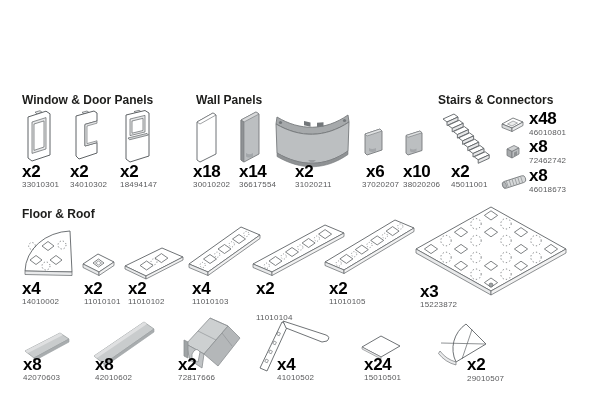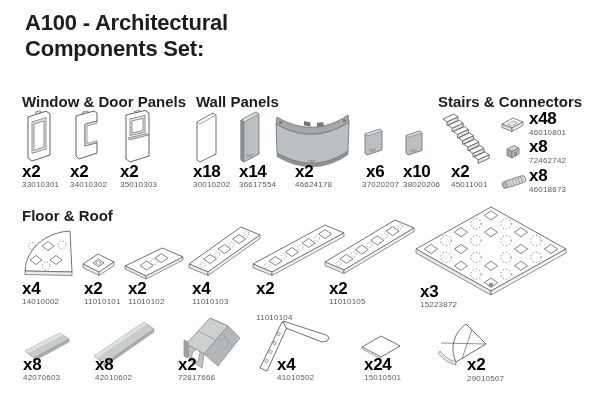--- a/index.html
+++ b/index.html
@@ -1,33 +1,29 @@
 <!DOCTYPE html>
 <html><head>
 <meta charset="utf-8">
 <style>
   html,body{margin:0;padding:0;background:#fff;}
   body{width:600px;height:401px;font-family:"Liberation Sans",sans-serif;-webkit-font-smoothing:antialiased;}
   .page{position:relative;width:600px;height:401px;background:#ffffff;overflow:hidden;}
   .title{position:absolute;left:25px;top:10px;font-size:22px;line-height:26px;font-weight:700;color:#1d1d1b;letter-spacing:-0.2px;}
-  .sec-title{position:absolute;font-size:15px;font-weight:700;color:#1d1d1b;white-space:nowrap;}
+  .sec-title{position:absolute;font-size:12px;font-weight:700;color:#1d1d1b;white-space:nowrap;}
   .item{position:absolute;}
   .item svg{display:block;position:absolute;left:0;top:0;overflow:visible;}
   .qty{position:absolute;left:0;font-size:17px;font-weight:700;color:#000000;letter-spacing:-0.3px;white-space:nowrap;line-height:1;}
   .part{position:absolute;left:0;font-size:8px;color:#595a5c;letter-spacing:.2px;white-space:nowrap;line-height:1;}
 </style>
 </head>
 <body>
 
 <div class="page">
 
-  <div class="title">
-    <div>A100 - Architectural</div>
-    <div>Components Set:</div>
-  </div>
 
   <div class="sec-title" style="left:22px;top:93px">Window &amp; Door Panels</div>
   <div class="sec-title" style="left:196px;top:93px">Wall Panels</div>
   <div class="sec-title" style="left:438px;top:93px">Stairs &amp; Connectors</div>
   <div class="sec-title" style="left:22px;top:207px">Floor &amp; Roof</div>
 
   <div class="item" style="left:22px;top:108px">
     <svg width="34" height="56" viewBox="0 0 34 56">
       <g stroke="#5f6366" stroke-width="1" stroke-linejoin="round">
         <path d="M13 4.2 l5 -1.5 2.2 1.6 -5 1.7 Z" fill="#e7e8e9" stroke-width=".7"></path>
@@ -56,21 +52,21 @@
     <svg width="34" height="57" viewBox="0 0 34 57">
       <g stroke="#5f6366" stroke-width="1" stroke-linejoin="round">
         <path d="M14 3.6 l5 -1.3 2.2 1.4 -5 1.5 Z" fill="#e7e8e9" stroke-width=".7"></path>
         <path d="M6 7 L25 2.5 L29 5 L29 48 L10 54 L6 51 Z" fill="#fff"></path>
         <path d="M10 11 L25 7.4 L25 24 L10 27.6 Z" fill="#e7e8e9" stroke-width=".7"></path>
         <path d="M12 13 L23 10.3 L23 22.5 L12 25.2 Z" fill="#fff" stroke-width=".7"></path>
         <path d="M8 30 L27 25.4 L28.5 27 L9.5 31.8 Z" fill="#d4d6d7" stroke-width=".7"></path>
       </g>
     </svg>
     <div class="qty" style="top:55px">x2</div>
-    <div class="part" style="top:73px">35010303</div>
+    <div class="part" style="top:73px">18494147</div>
   </div>
 
   <div class="item" style="left:193px;top:110px">
     <svg width="26" height="54" viewBox="0 0 26 54">
       <g stroke="#5f6366" stroke-width=".9" stroke-linejoin="round">
         <path d="M4 12 L20 3 L23 5 L23 44 L7 52 L4 50 Z" fill="#fff"></path>
         <path d="M4 12 L20 3 L23 5 L7 14 Z" fill="#fff" stroke-width=".6"></path>
       </g>
     </svg>
     <div class="qty" style="top:53px">x18</div>
@@ -97,21 +93,21 @@
         <path d="M2 15 C 26 29, 51 29, 75 13 L74 42 C 51 58, 27 58, 3 44 Z" fill="#bcbfc1"></path>
         <path d="M3 44 C 27 58, 51 58, 74 42 L74 45.5 C 51 61.5, 27 61.5, 3 47.5 Z" fill="#8f9294" stroke-width=".6"></path>
         <path d="M30 12 l6.5 1.6 0 4.2 -6.5 -1.6 Z" fill="#73777a" stroke="none"></path>
         <path d="M43 13.8 l6.5 -0.6 0 4.2 -6.5 0.6 Z" fill="#73777a" stroke="none"></path>
         <circle cx="6.5" cy="13.5" r="1.6" fill="#73777a" stroke="none"></circle>
         <circle cx="70.5" cy="11.5" r="1.6" fill="#73777a" stroke="none"></circle>
         <path d="M34 51 l8 0 -4 3.4 Z" fill="#9a9da0" stroke="none"></path>
       </g>
     </svg>
     <div class="qty" style="left:21px;top:54px">x2</div>
-    <div class="part" style="left:21px;top:72px">46624178</div>
+    <div class="part" style="left:21px;top:72px">31020211</div>
   </div>
 
   <div class="item" style="left:361px;top:126px">
     <svg width="25" height="31" viewBox="0 0 25 31">
       <g stroke="#76797c" stroke-width=".9" stroke-linejoin="round">
         <path d="M4 8 L19 3 L21 5 L21 24 L6 29 L4 27 Z" fill="#bcbfc1"></path>
         <path d="M4 8 L19 3 L21 5 L6 10 Z" fill="#dfe1e2" stroke-width=".6"></path>
         <path d="M8 22 q3 2 7 0 l0 3 q-4 2 -7 0 Z" fill="#9a9da0" stroke="none" opacity=".7"></path>
       </g>
     </svg>

